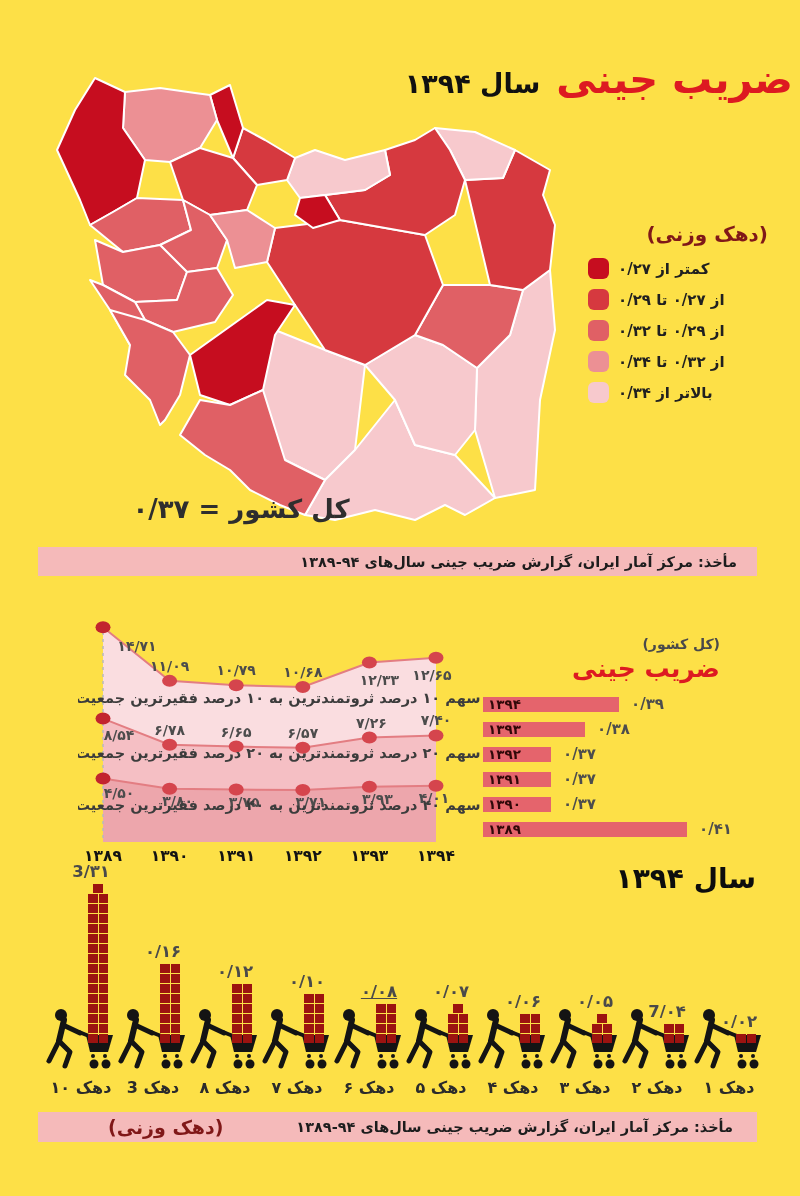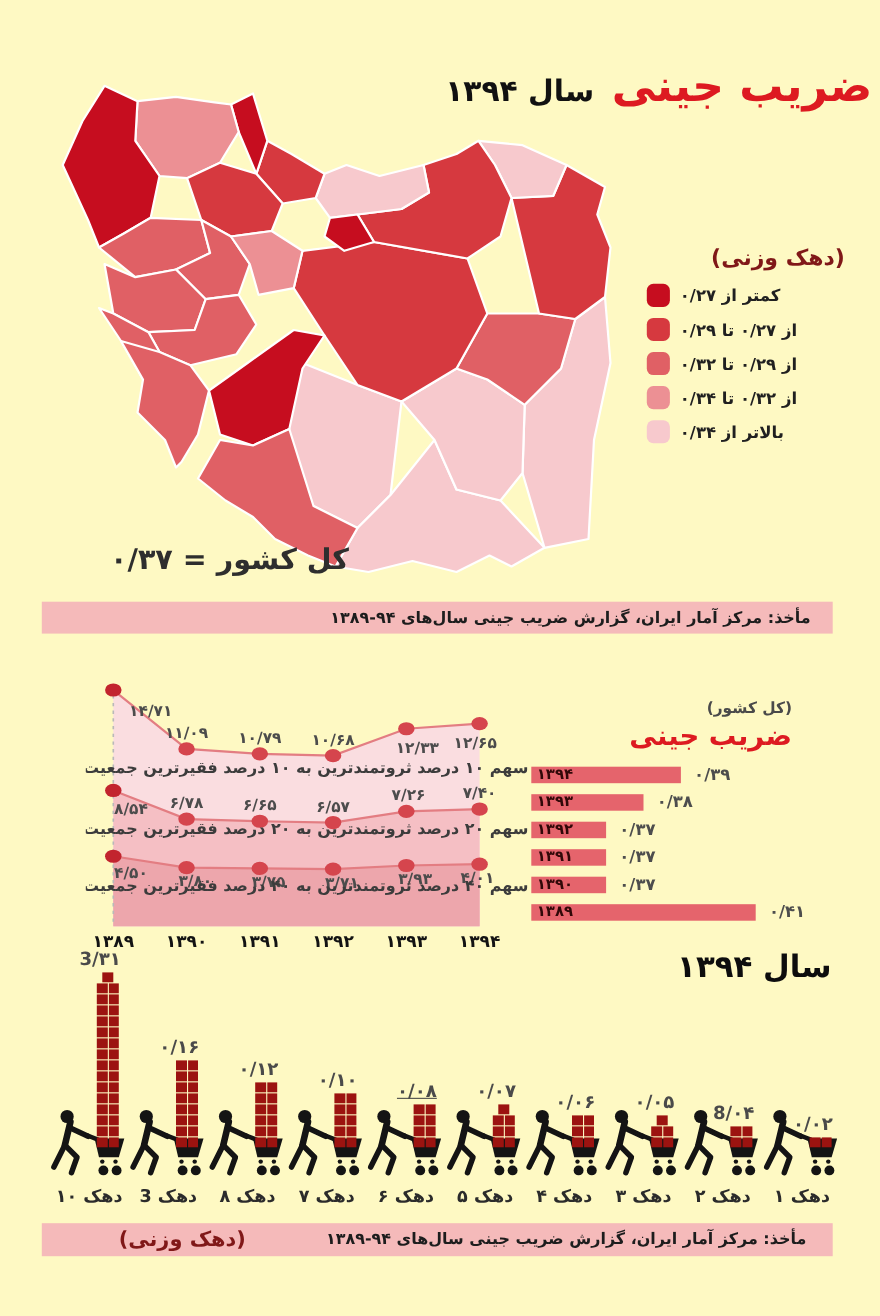--- a/index.html
+++ b/index.html
@@ -1,32 +1,32 @@
 <!DOCTYPE html>
 <html lang="fa"><head>
 <meta charset="utf-8">
 <style>
   html,body{margin:0;padding:0;background:#fff;}
-  .page{position:relative;width:800px;height:1196px;background:#fef9c3;overflow:hidden;
+  .page{position:relative;width:800px;height:1196px;background:#fde047;overflow:hidden;
         font-family:"DejaVu Sans",sans-serif;}
   .abs{position:absolute;}
   
   .hdr{top:56px;right:7px;text-align:right;}
   .hdr-row{display:flex;justify-content:flex-end;align-items:baseline;gap:16px;direction:ltr;}
   .hdr-year{font-size:27px;font-weight:bold;color:#111;}
   .hdr-title{font-size:40px;font-weight:bold;}
   .hdr-sub{margin-top:6px;font-size:20px;font-weight:bold;color:#161616;direction:rtl;}
   
   .legend{top:222px;left:588px;width:180px;}
   .legend-title{font-size:20px;font-weight:bold;text-align:right;direction:rtl;margin-bottom:12px;}
   .leg-row{display:flex;align-items:center;gap:9px;margin-bottom:10px;height:21px;}
   .leg-sw{width:21px;height:21px;border-radius:6px;flex:0 0 auto;}
   .leg-lb{font-size:15px;font-weight:bold;color:#202020;direction:rtl;white-space:nowrap;}
   
-  .total{top:494px;left:100px;width:282px;text-align:left;}
+  .total{top:494px;left:100px;width:282px;text-align:center;}
   .total-l1{font-size:26px;font-weight:bold;color:#2e2e2e;direction:rtl;}
   .total-l2{font-size:16px;font-weight:bold;color:#2e2e2e;direction:rtl;margin-top:1px;}
   
   .pinkbar{left:38px;width:719px;display:flex;align-items:center;direction:ltr;}
   .srcbar1{top:547px;height:29px;justify-content:flex-end;}
   .srcbar2{top:1112px;height:30px;justify-content:space-between;}
   .src-text{font-size:14.5px;font-weight:bold;color:#1d1d1d;direction:rtl;padding:0 20px 0 0;}
   .srcbar2 .src-text{padding:0 24px 0 0;}
   .weight-note{font-size:19px;font-weight:bold;direction:rtl;padding-left:70px;}
   
@@ -608,21 +608,21 @@
         <div class="dstack">
           <div class="drow">
             <span class="dblock" style="background: rgb(156, 19, 16);"></span>
             <span class="dblock" style="background: rgb(156, 19, 16);"></span>
           </div>
           <div class="drow">
             <span class="dblock" style="background: rgb(156, 19, 16);"></span>
             <span class="dblock" style="background: rgb(156, 19, 16);"></span>
           </div>
         </div>
-        <div class="dval" style="bottom: 78px;">8/۰۴</div>
+        <div class="dval" style="bottom: 78px;">7/۰۴</div>
         <div class="dlab">دهک ۲</div>
       </div>
       <div class="dcol">
         <svg width="68" height="64" viewBox="0 0 68 64">
           <g fill="#141414" stroke="#141414">
             <circle cx="15" cy="8" r="6" stroke="none"></circle>
             <path d="M18,13 L13,34" fill="none" stroke-width="6" stroke-linecap="round"></path>
             <path d="M17,18 L34,26" fill="none" stroke-width="5" stroke-linecap="round"></path>
             <path d="M33,25 L43,29" fill="none" stroke-width="4" stroke-linecap="round"></path>
             <path d="M13,34 L3,54" fill="none" stroke-width="5" stroke-linecap="round"></path>

